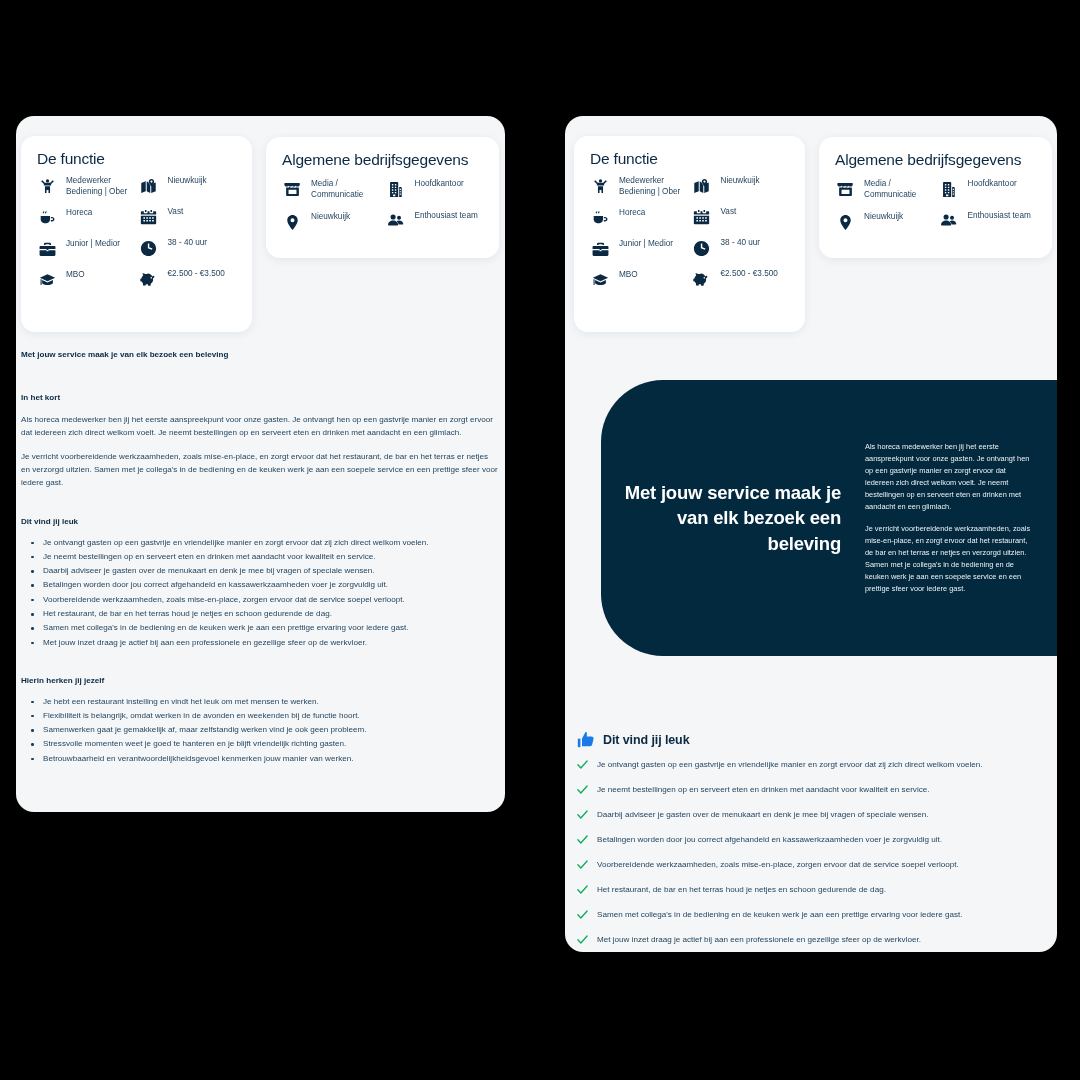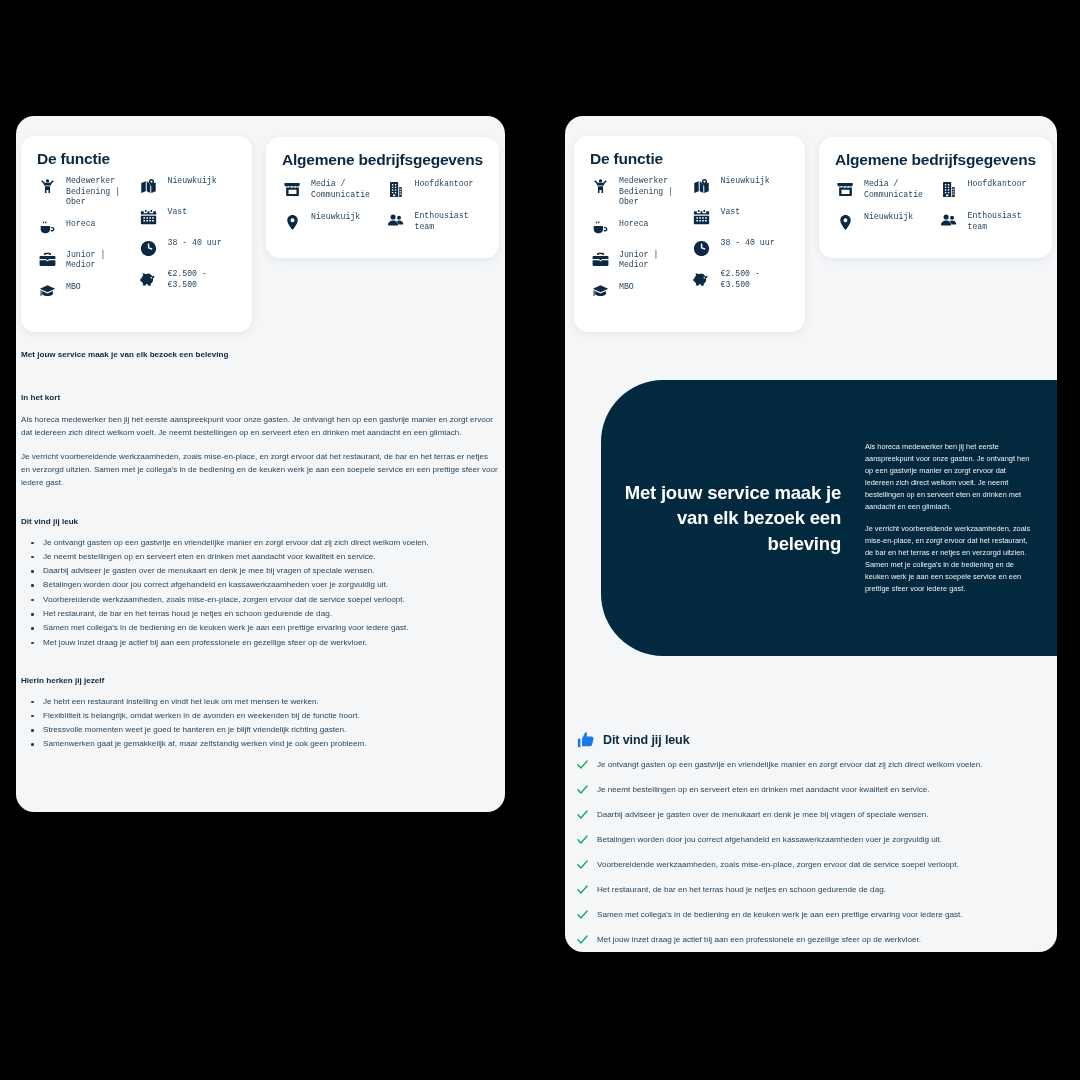--- a/index.html
+++ b/index.html
@@ -23,24 +23,24 @@
 
   
   .card {
     position: absolute;
     background: #ffffff;
     border-radius: 14px;
     box-shadow: 0 2px 10px rgba(12,40,60,0.07);
   }
   .card-title {
     color: #0b2942;
-    font-weight: bold;
+    font-weight: normal;
     letter-spacing: -0.2px;
   }
-  .card-grid { display: flex; font-family: Liberation Mono, monospace; }
+  .card-grid { display: flex; }
   .card-col { display: flex; flex-direction: column; }
   .meta-row { display: flex; align-items: flex-start; }
   .meta-ico {
     flex: 0 0 auto;
     display: flex; align-items: center; justify-content: center;
     color: #0b2942;
   }
   .meta-ico svg { display: block; fill: #0b2942; }
   .meta-txt {
     color: #1d3f59;
@@ -335,22 +335,23 @@
           <li>Samen met collega's in de bediening en de keuken werk je aan een prettige ervaring voor iedere gast.</li>
           <li>Met jouw inzet draag je actief bij aan een professionele en gezellige sfeer op de werkvloer.</li>
         </ul>
     </div>
 
     <div class="block">
       <h3>Hierin herken jij jezelf</h3>
       <ul id="ul-herken">
           <li>Je hebt een restaurant instelling en vindt het leuk om met mensen te werken.</li>
           <li>Flexibiliteit is belangrijk, omdat werken in de avonden en weekenden bij de functie hoort.</li>
+          <li>Samenwerken gaat je gemakkelijk af, maar zelfstandig werken vind je ook geen probleem.</li>
           <li>Stressvolle momenten weet je goed te hanteren en je blijft vriendelijk richting gasten.</li>
-          <li>Samenwerken gaat je gemakkelijk af, maar zelfstandig werken vind je ook geen probleem.</li>
+          <li>Betrouwbaarheid en verantwoordelijkheidsgevoel kenmerken jouw manier van werken.</li>
         </ul>
     </div>
   </div>
 
   <div class="panel" id="panel-right"></div>
 
   <div class="card" id="card-functie-2">
     <div class="card-title">De functie</div>
     <div class="card-grid">
       <div class="card-col" id="cf2-left">

